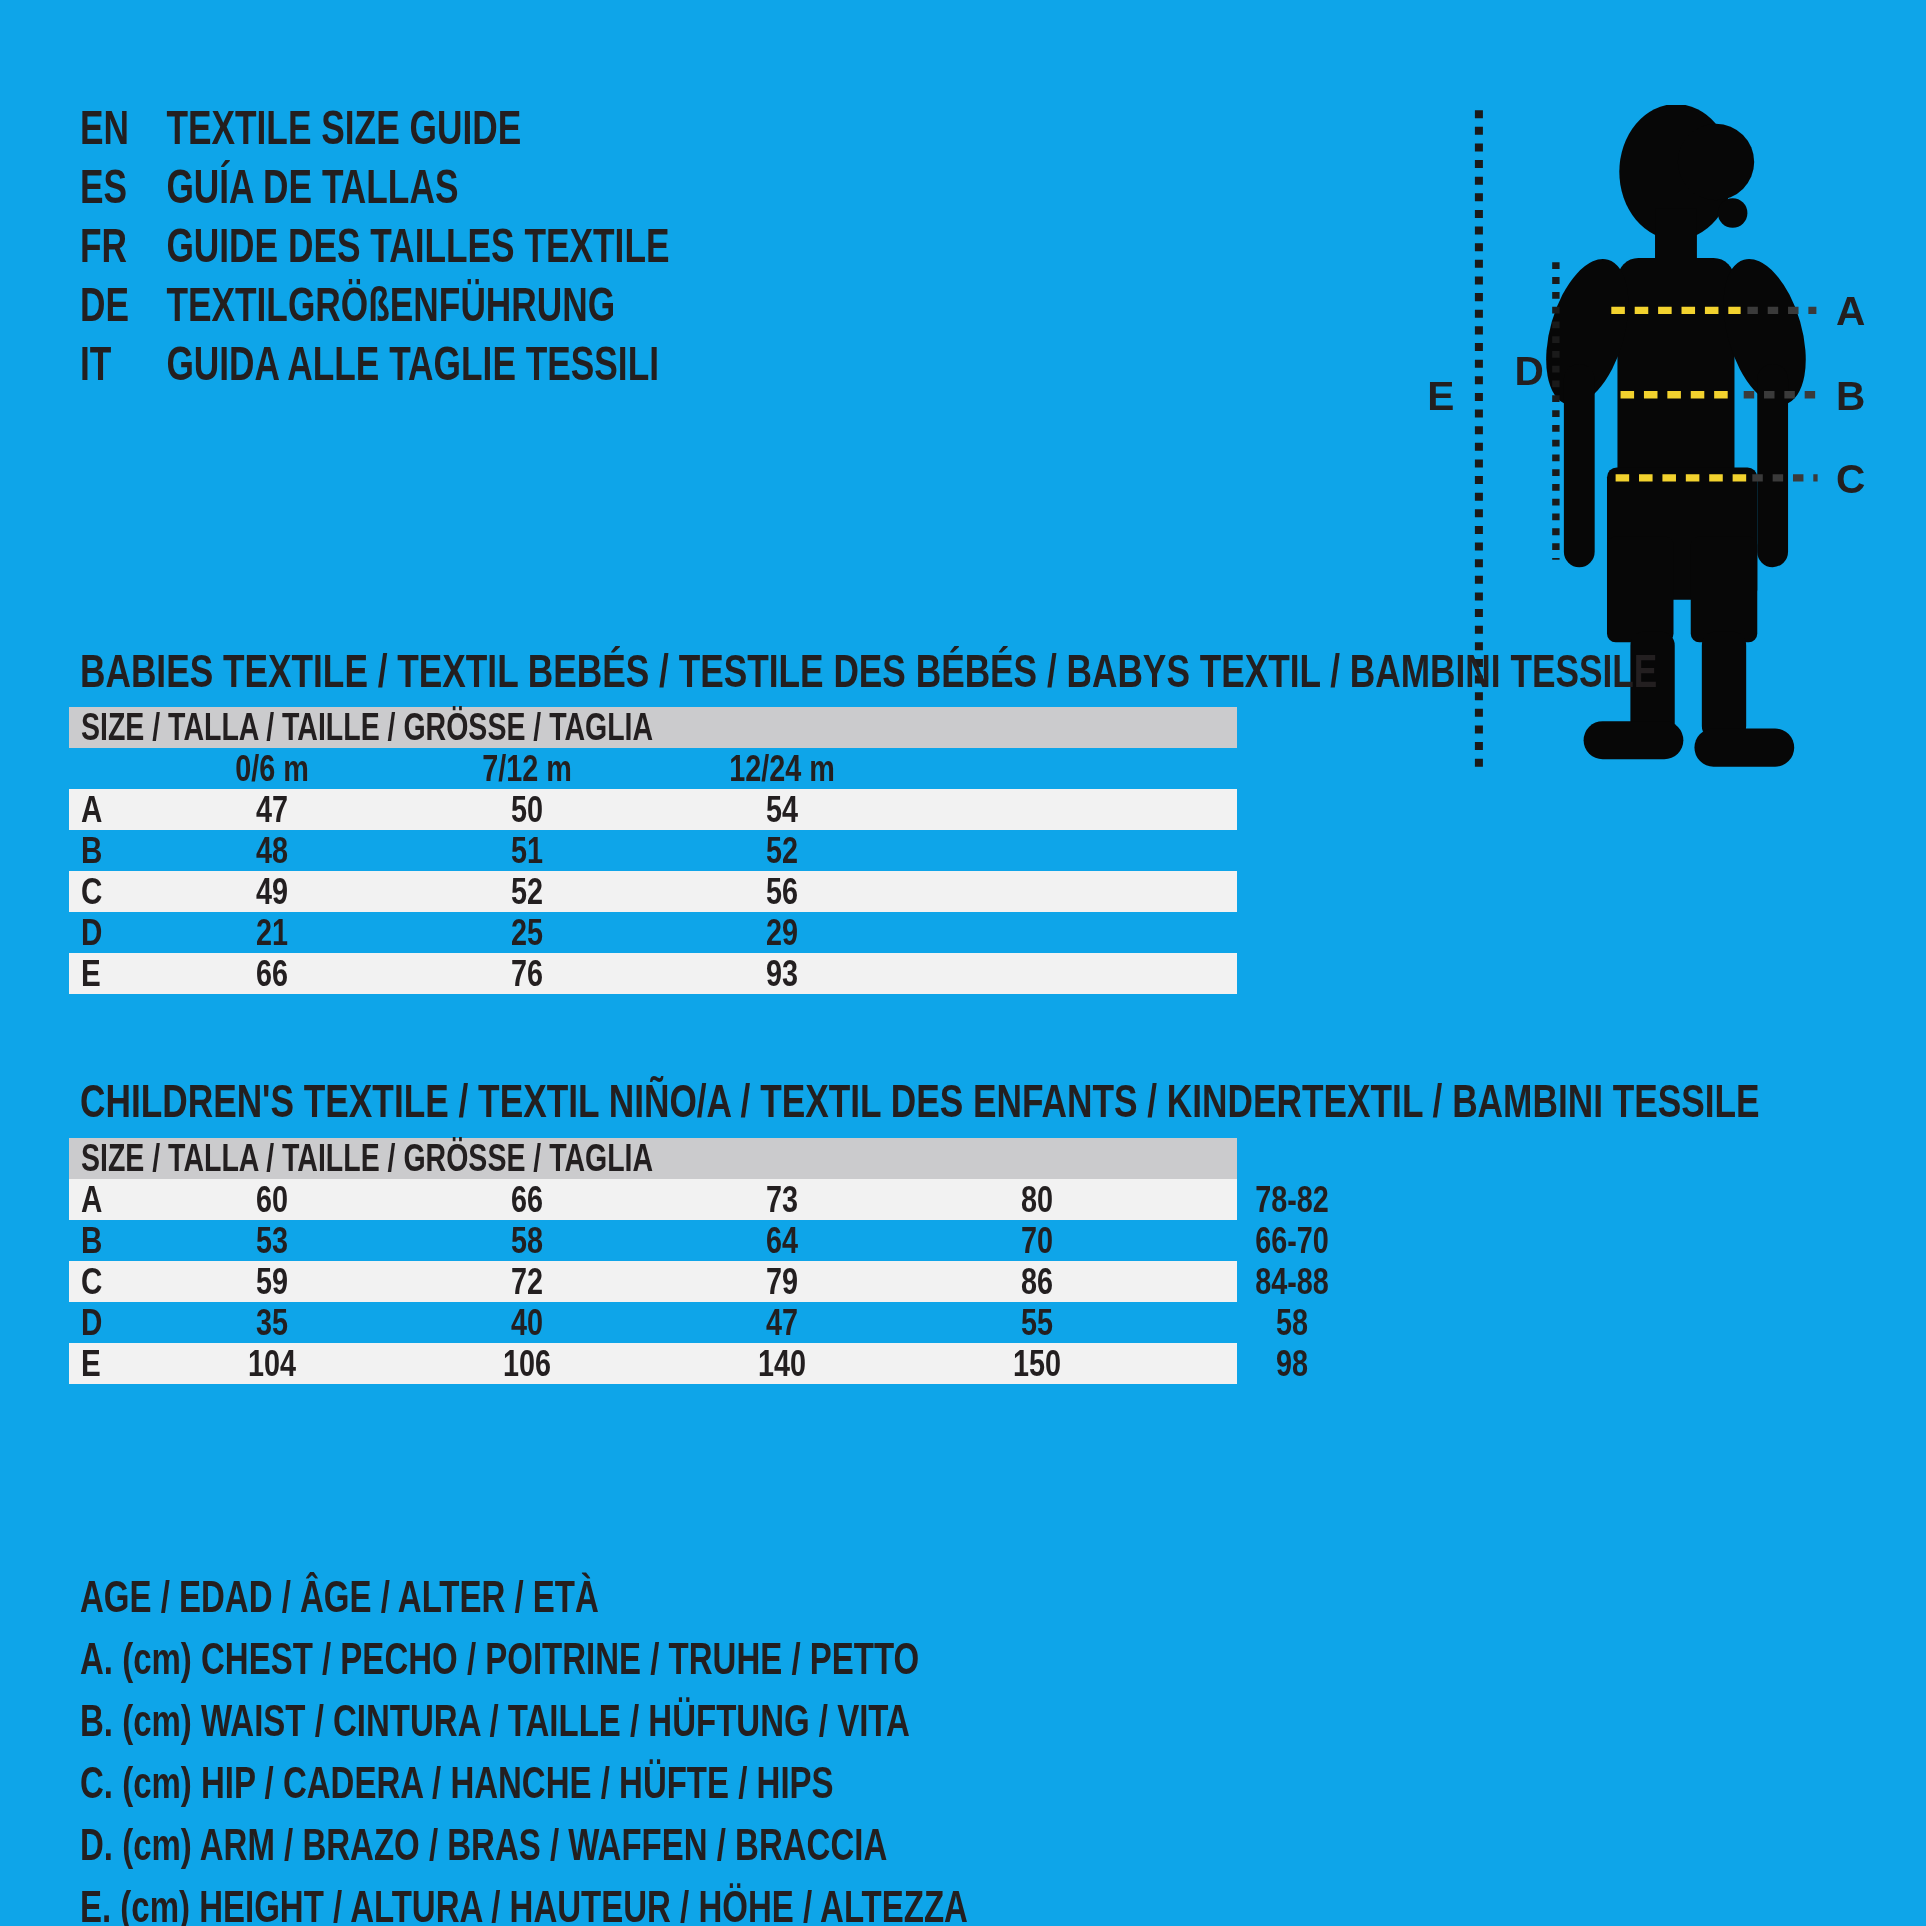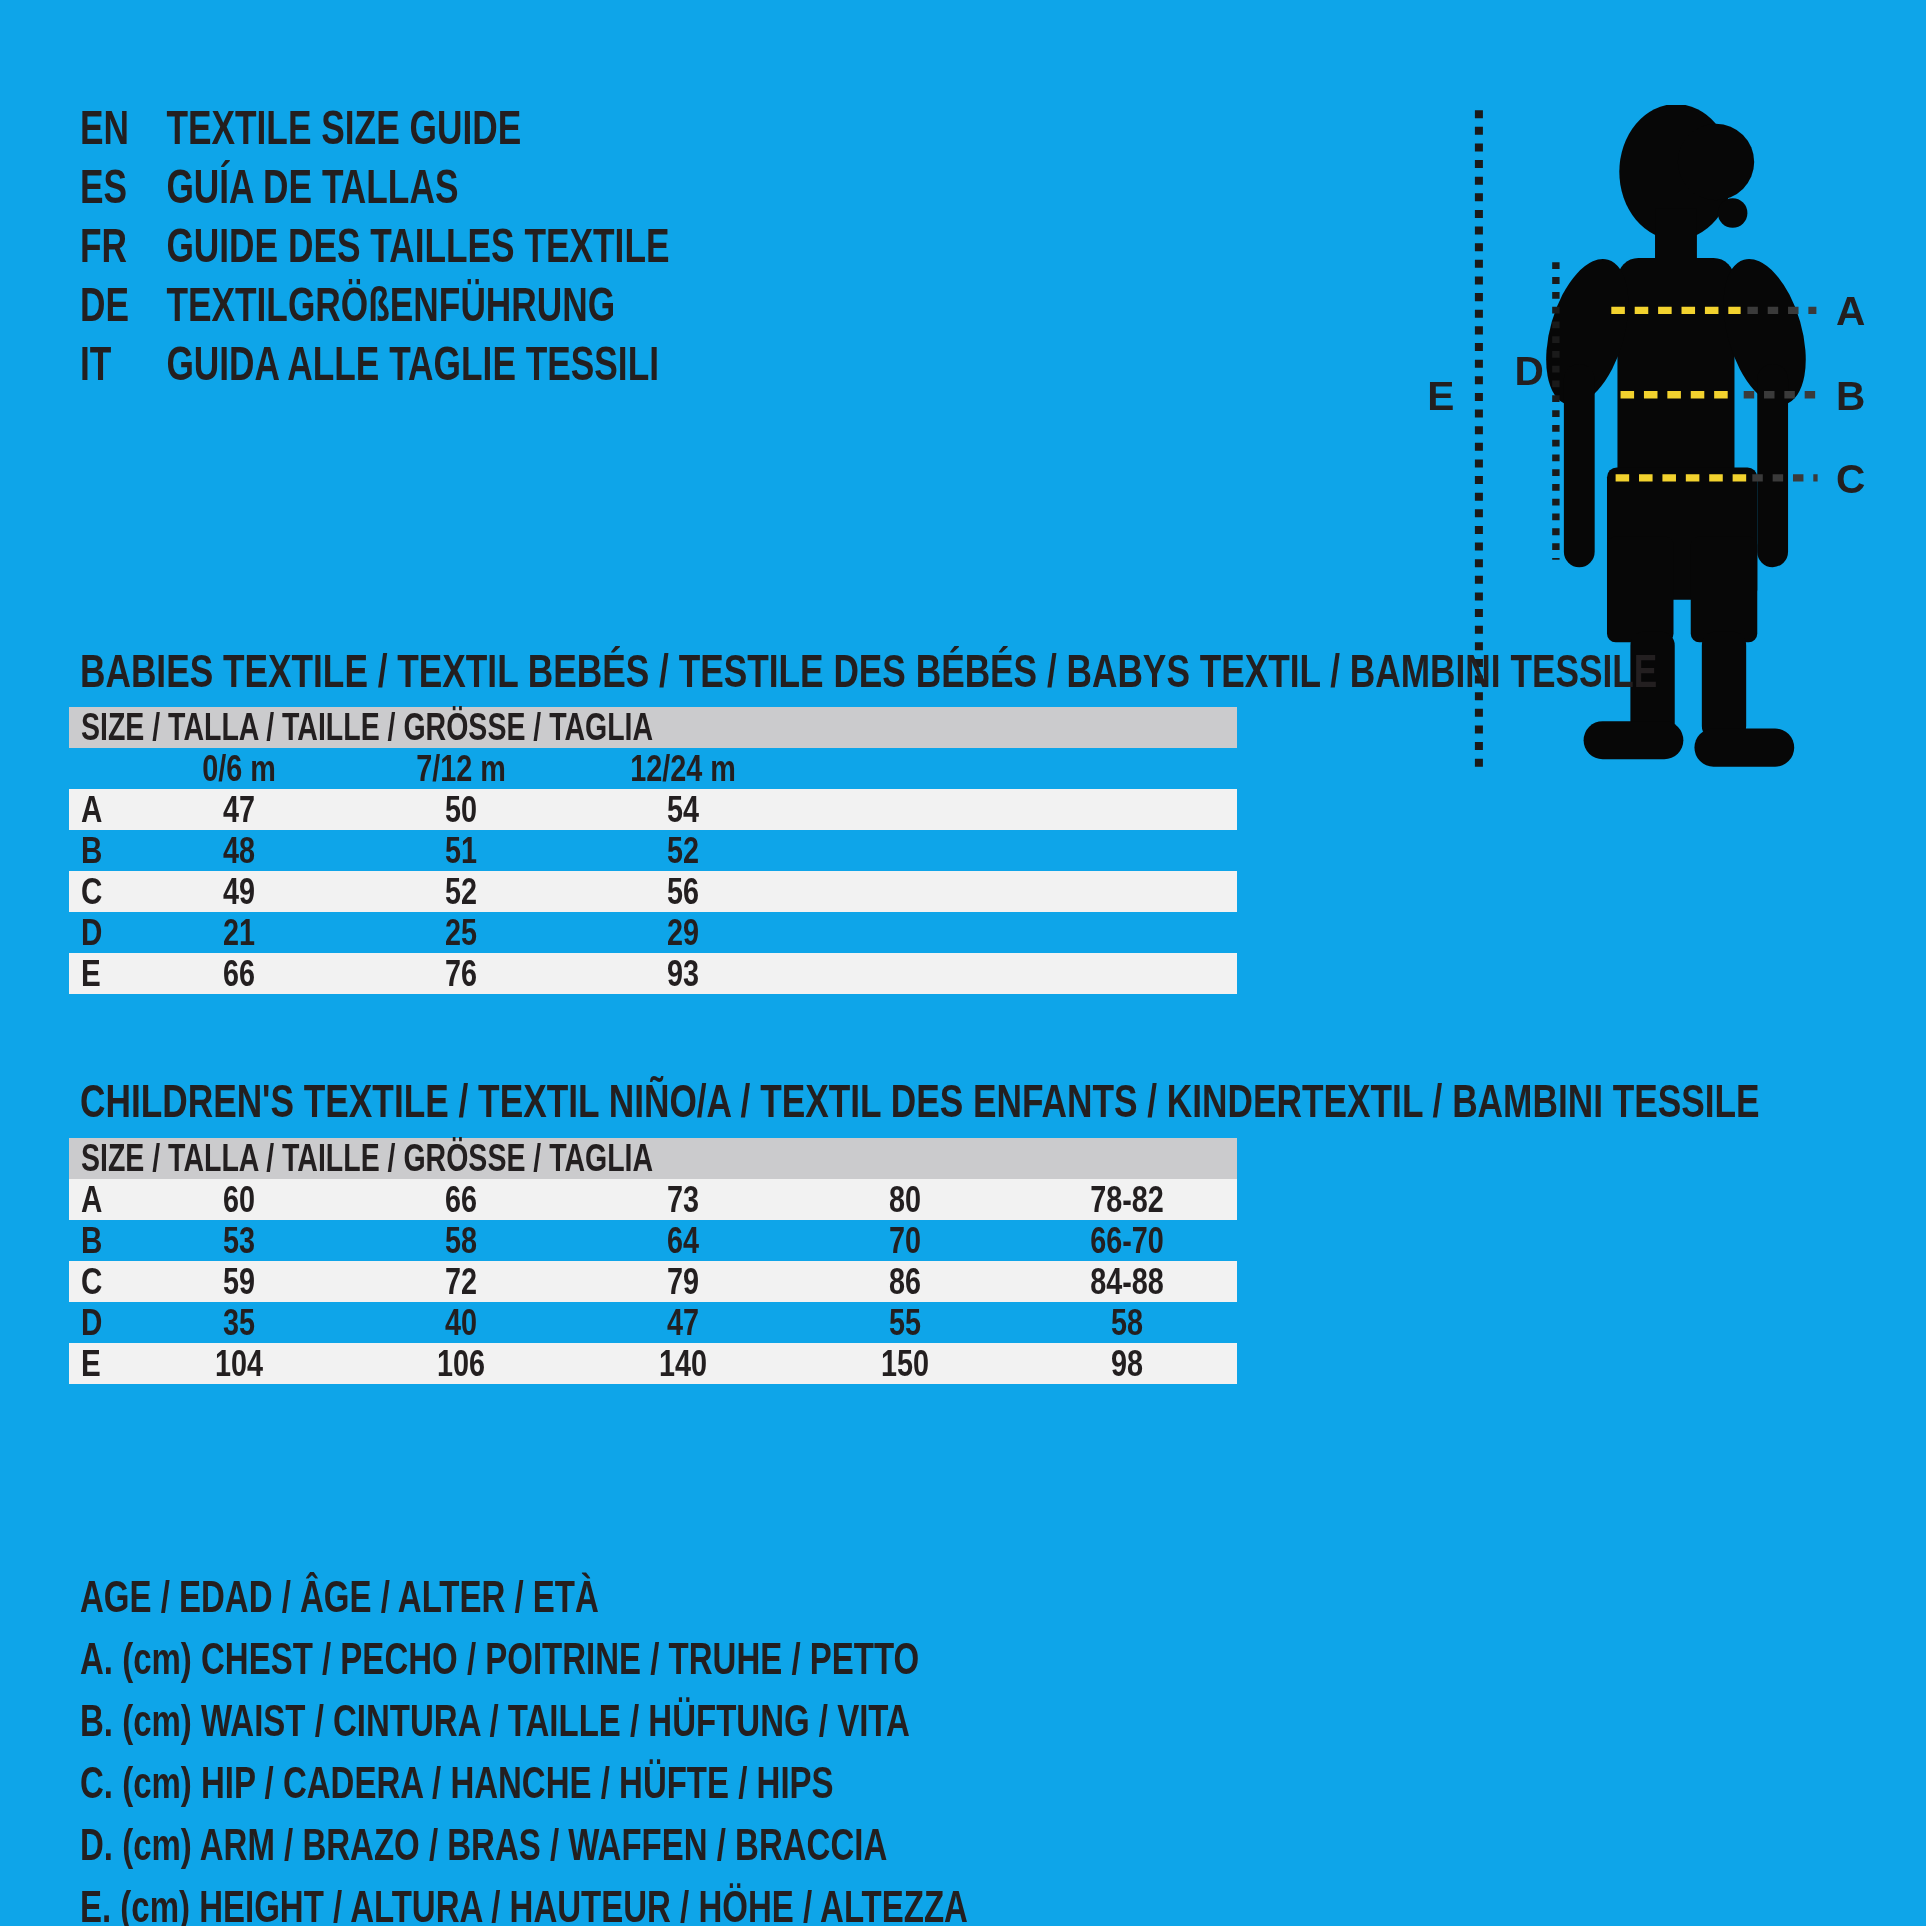--- a/index.html
+++ b/index.html
@@ -16,21 +16,21 @@
     transform:scaleX(0.75);transform-origin:left top;white-space:nowrap;}
   #babies-title{top:645px;}
   #children-title{top:1075px;}
   
   .size-table{position:absolute;left:69px;width:1168px;}
   #babies-table{top:707px;}
   #children-table{top:1138px;}
   .size-bar{height:41px;background:#cbcbcd;display:flex;align-items:center;
     padding-left:12.3px;box-sizing:border-box;font-size:38px;}
   .size-bar span{display:inline-block;transform:scaleX(0.75);transform-origin:left center;white-space:nowrap;}
-  .t-row{display:flex;height:41px;align-items:center;}
+  .t-row{display:flex;height:41px;align-items:center;gap:33px;}
   .t-row.striped{background:#f2f2f2;}
   .t-label{width:59px;padding-left:12.3px;box-sizing:border-box;font-size:37px;flex:none;}
   .t-label span{display:inline-block;transform:scaleX(0.8);transform-origin:left center;}
   .t-cell{width:222px;flex:none;text-align:center;font-size:36px;}
   .t-cell span{display:inline-block;transform:scaleX(0.8);transform-origin:center center;white-space:nowrap;}
   
   .legend{position:absolute;left:80px;top:1566px;}
   .legend-line{height:62px;display:flex;align-items:center;font-size:44px;white-space:nowrap;
     transform:scaleX(0.75);transform-origin:left center;}
   

